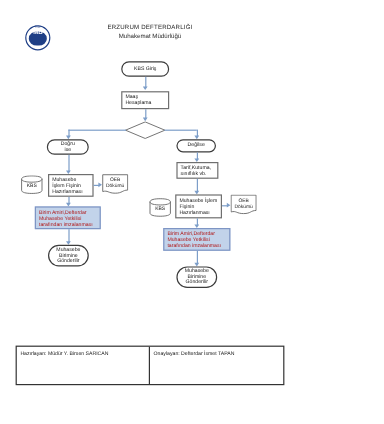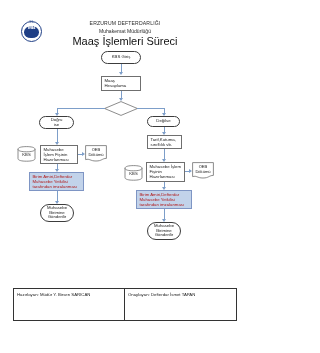--- a/index.html
+++ b/index.html
@@ -190,21 +190,20 @@
 
   <div class="logo">
     <div class="logo-circle"></div>
     <div class="logo-inner"></div>
     <div class="logo-top">T.C.</div>
     <div class="logo-text">MB</div>
   </div>
 
   <div class="org-line1">ERZURUM DEFTERDARLIĞI</div>
   <div class="org-line2">Muhakemat Müdürlüğü</div>
-  <div class="doc-title">Maaş İşlemleri Süreci</div>
 
   <div class="node terminal" style="left:101px; top:51px; width:40px; height:13px;">KBS Giriş</div>
 
   <div class="conn vline" style="left:120.5px; top:64px; height:9px;"></div>
   <div class="arrow-down" style="left:118.5px; top:72px;"></div>
 
   <div class="node process" style="left:101px; top:76px; width:40px; height:15px; white-space:pre-line;">Maaş
 Hesaplama</div>
 
   <div class="conn vline" style="left:120.5px; top:91px; height:8px;"></div>

